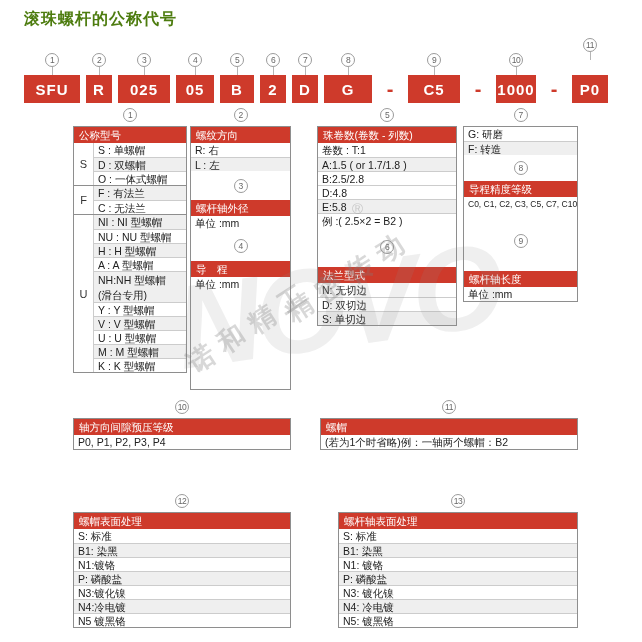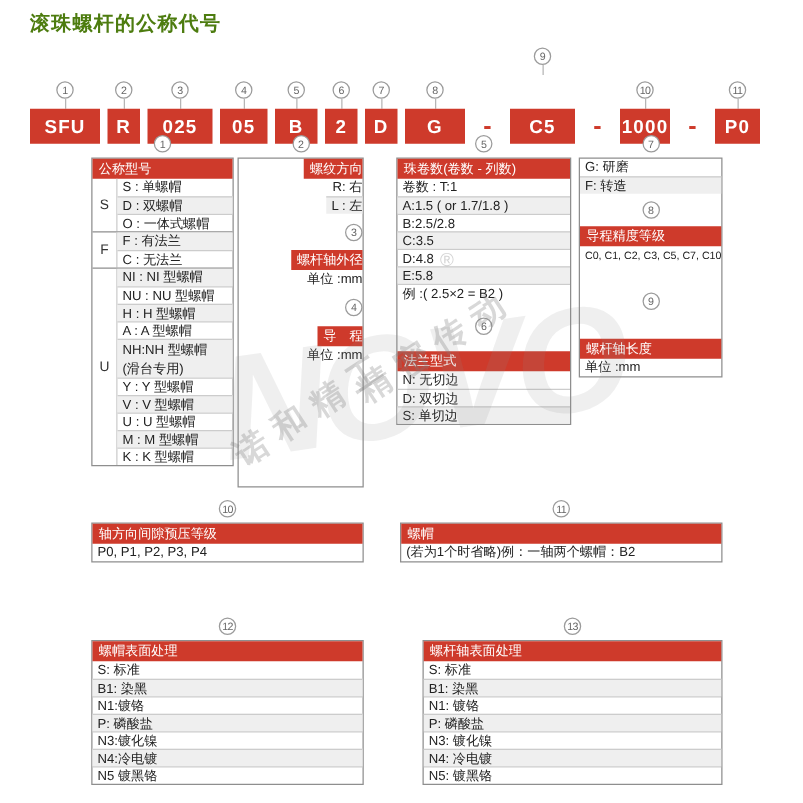--- a/index.html
+++ b/index.html
@@ -115,33 +115,33 @@
     </div>
     <div class="pn-unit">
       <div class="circ">8</div>
       <div class="pn-line"></div>
       <div class="pn-box" style="width: 48px;">G</div>
     </div>
     <div class="pn-sep">-</div>
     <div class="pn-unit">
       <div class="circ">9</div>
       <div class="pn-line"></div>
-      <div class="pn-box" style="width: 52px; margin-top: 27px;">C5</div>
+      <div class="pn-box" style="width: 52px;">C5</div>
     </div>
     <div class="pn-sep">-</div>
     <div class="pn-unit">
       <div class="circ">10</div>
       <div class="pn-line"></div>
       <div class="pn-box" style="width: 40px;">1000</div>
     </div>
     <div class="pn-sep">-</div>
     <div class="pn-unit">
       <div class="circ">11</div>
       <div class="pn-line"></div>
-      <div class="pn-box" style="width: 36px;">P0</div>
+      <div class="pn-box" style="width: 36px; margin-top: 15px;">P0</div>
     </div>
   </div>
 
 <div>
     <div class="col" style="left: 73px; top: 108px; width: 114px;">
       <div class="circ-row">
         <div class="circ">1</div>
       </div>
       <div class="tbl">
         <div class="hdr">公称型号</div>
@@ -175,21 +175,21 @@
             <div class="row alt">M : M 型螺帽</div>
             <div class="row">K : K  型螺帽</div>
           </div>
         </div>
       </div>
     </div>
     <div class="col" style="left: 190px; top: 108px; width: 101px;">
       <div class="circ-row">
         <div class="circ">2</div>
       </div>
-      <div class="tbl" style="height: 264px; align-items: flex-end;">
+      <div class="tbl" style="height: 264px;">
         <div class="hdr">螺纹方向</div>
         <div class="row first">R: 右</div>
         <div class="row alt">L : 左</div>
         <div class="spacer" style="height: 29px;">
           <div class="circ">3</div>
         </div>
         <div class="hdr">螺杆轴外径</div>
         <div class="row first">单位 :mm</div>
         <div class="spacer" style="height: 31px;">
           <div class="circ">4</div>
@@ -201,21 +201,20 @@
     </div>
     <div class="col" style="left: 317px; top: 108px; width: 140px;">
       <div class="circ-row">
         <div class="circ">5</div>
       </div>
       <div class="tbl">
         <div class="hdr">珠卷数(卷数 - 列数)</div>
         <div class="row first">卷数 : T:1</div>
         <div class="row alt">A:1.5 ( or 1.7/1.8 )</div>
         <div class="row">B:2.5/2.8</div>
-        <div class="row alt">C:3.5</div>
         <div class="row">D:4.8</div>
         <div class="row alt">E:5.8</div>
         <div class="row">例 :( 2.5×2 = B2 )</div>
         <div class="spacer" style="height: 40px;">
           <div class="circ">6</div>
         </div>
         <div class="hdr">法兰型式</div>
         <div class="row first">N:  无切边</div>
         <div class="row">D:  双切边</div>
         <div class="row alt">S:  单切边</div>

